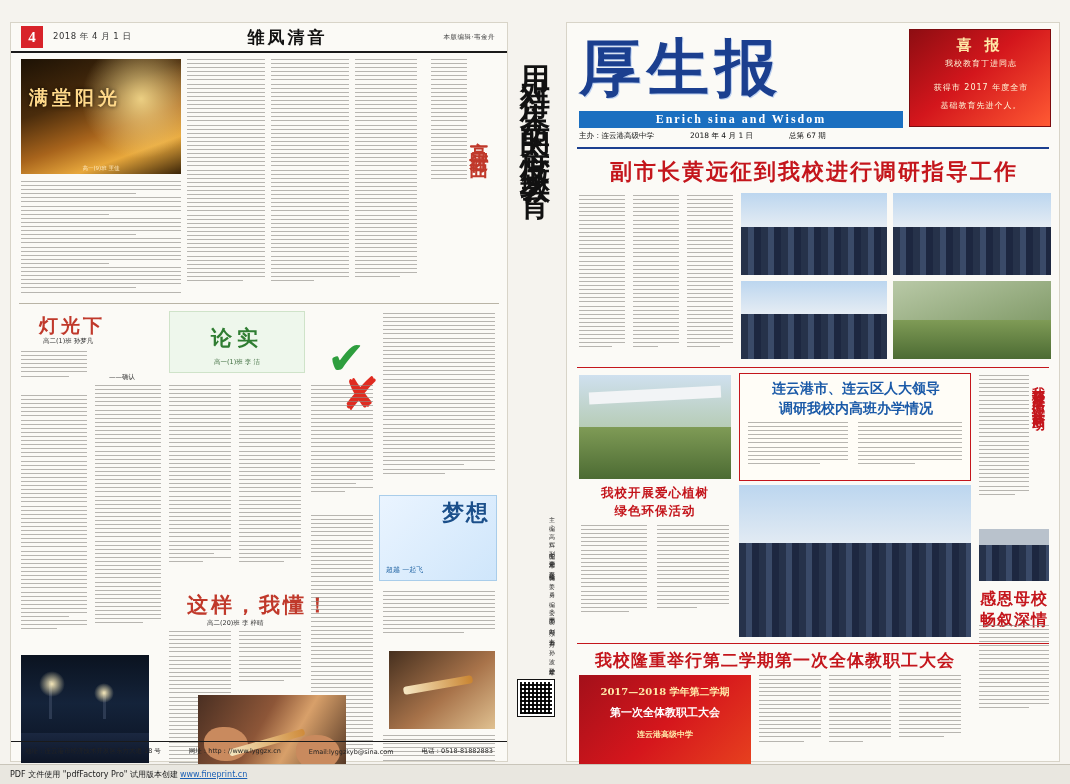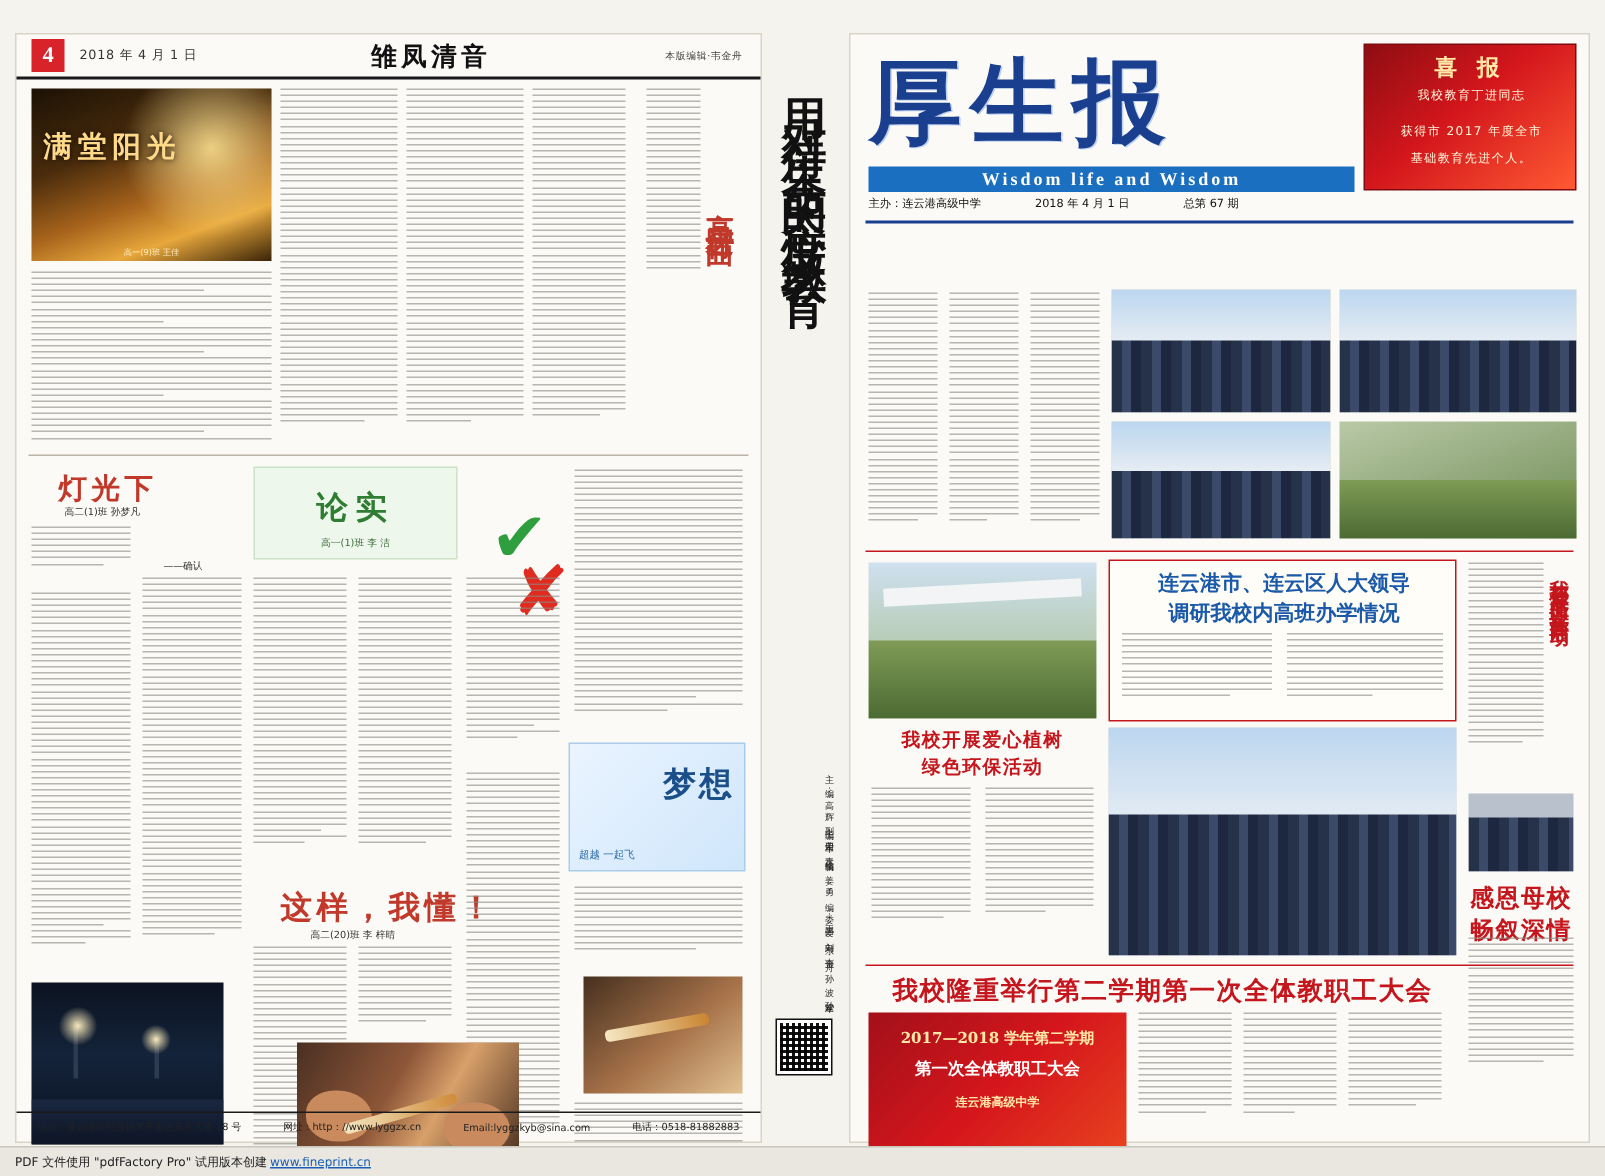--- a/index.html
+++ b/index.html
@@ -100,21 +100,21 @@
   
   .mark-check { position:absolute; color:#2e9e3e; font-size:46px; font-weight:bold; }
   .mark-cross { position:absolute; color:#e02b20; font-size:46px; font-weight:bold; }
 
   
   .dreambox {
     position:absolute; background:linear-gradient(135deg,#eaf4ff,#cfe6fb);
     border:1px solid #a9cdea;
   }
   .dreambox .dt {
-    position:absolute; right:6px; top:12px; color:#1b4f8a; font-size:22px; font-weight:bold;
+    position:absolute; right:6px; top:2px; color:#1b4f8a; font-size:22px; font-weight:bold;
     font-family:Liberation Serif, serif; letter-spacing:2px;text-align:center;
   }
   .dreambox .ds { position:absolute; left:6px; bottom:5px; color:#2b6ba8; font-size:7px; }
 
   
   .redtitle {
     position:absolute; color:#c0392b; font-weight:bold; font-family:"DejaVu Serif", serif;
   }
 
   
@@ -1042,36 +1042,37 @@
   <div class="center-strip">
     <div class="big-v">用对待生命的态度做教育</div>
     <div class="strip-credits">主 编：高 辉    副主编：栗用军    责任编辑：姜 勇    编　委：王国爱  刘向东  韦金舟  孙 波  孙建军</div>
     <div class="qr"></div>
   </div>
 
   <div class="right-page">
 
     <div class="masthead">
       <div class="mast-title">厚生报</div>
-      <div class="mast-en">Wisdom life and Wisdom</div>
+      <div class="mast-en">Enrich sina and Wisdom</div>
       <div class="mast-meta">
         <span>主办：连云港高级中学</span>
         <span>2018 年 4 月 1 日</span>
         <span>总第 67 期</span>
       </div>
       <div class="mast-badge">
         <div class="bt">喜 报</div>
         <div class="bl" style="top:28px;">我校教育丁进同志</div>
         <div class="bl" style="top:52px;">获得市 2017 年度全市</div>
         <div class="bl" style="top:70px;">基础教育先进个人。</div>
       </div>
     </div>
 
     <div class="rp-rule" style="top:124px;"></div>
 
+    <div class="headline" style="left:10px; top:134px; width:474px; font-size:22px; letter-spacing:2px;">副市长黄远征到我校进行调研指导工作</div>
 
     <div class="tcol" style="left:12px; top:172px; width:46px; height:168px;">
       <div class="lines">
         <i></i>
           <i></i>
           <i></i>
           <i></i>
           <i></i>
           <i></i>
           <i></i>

